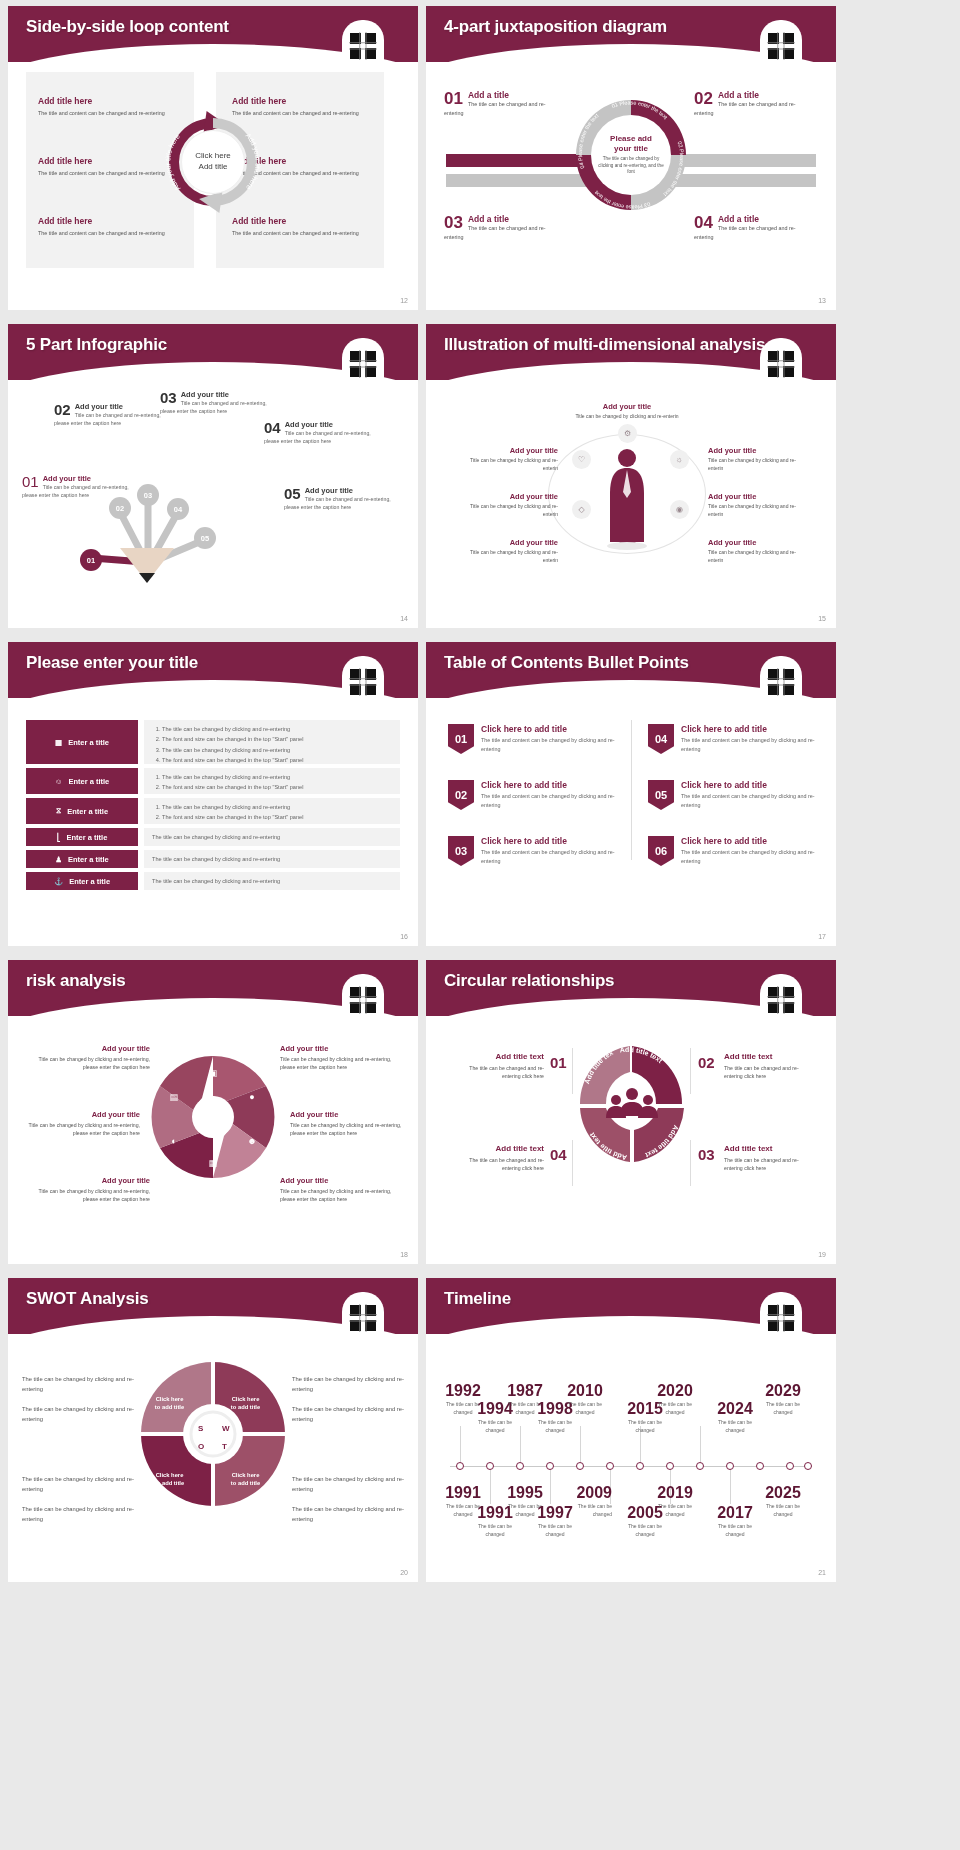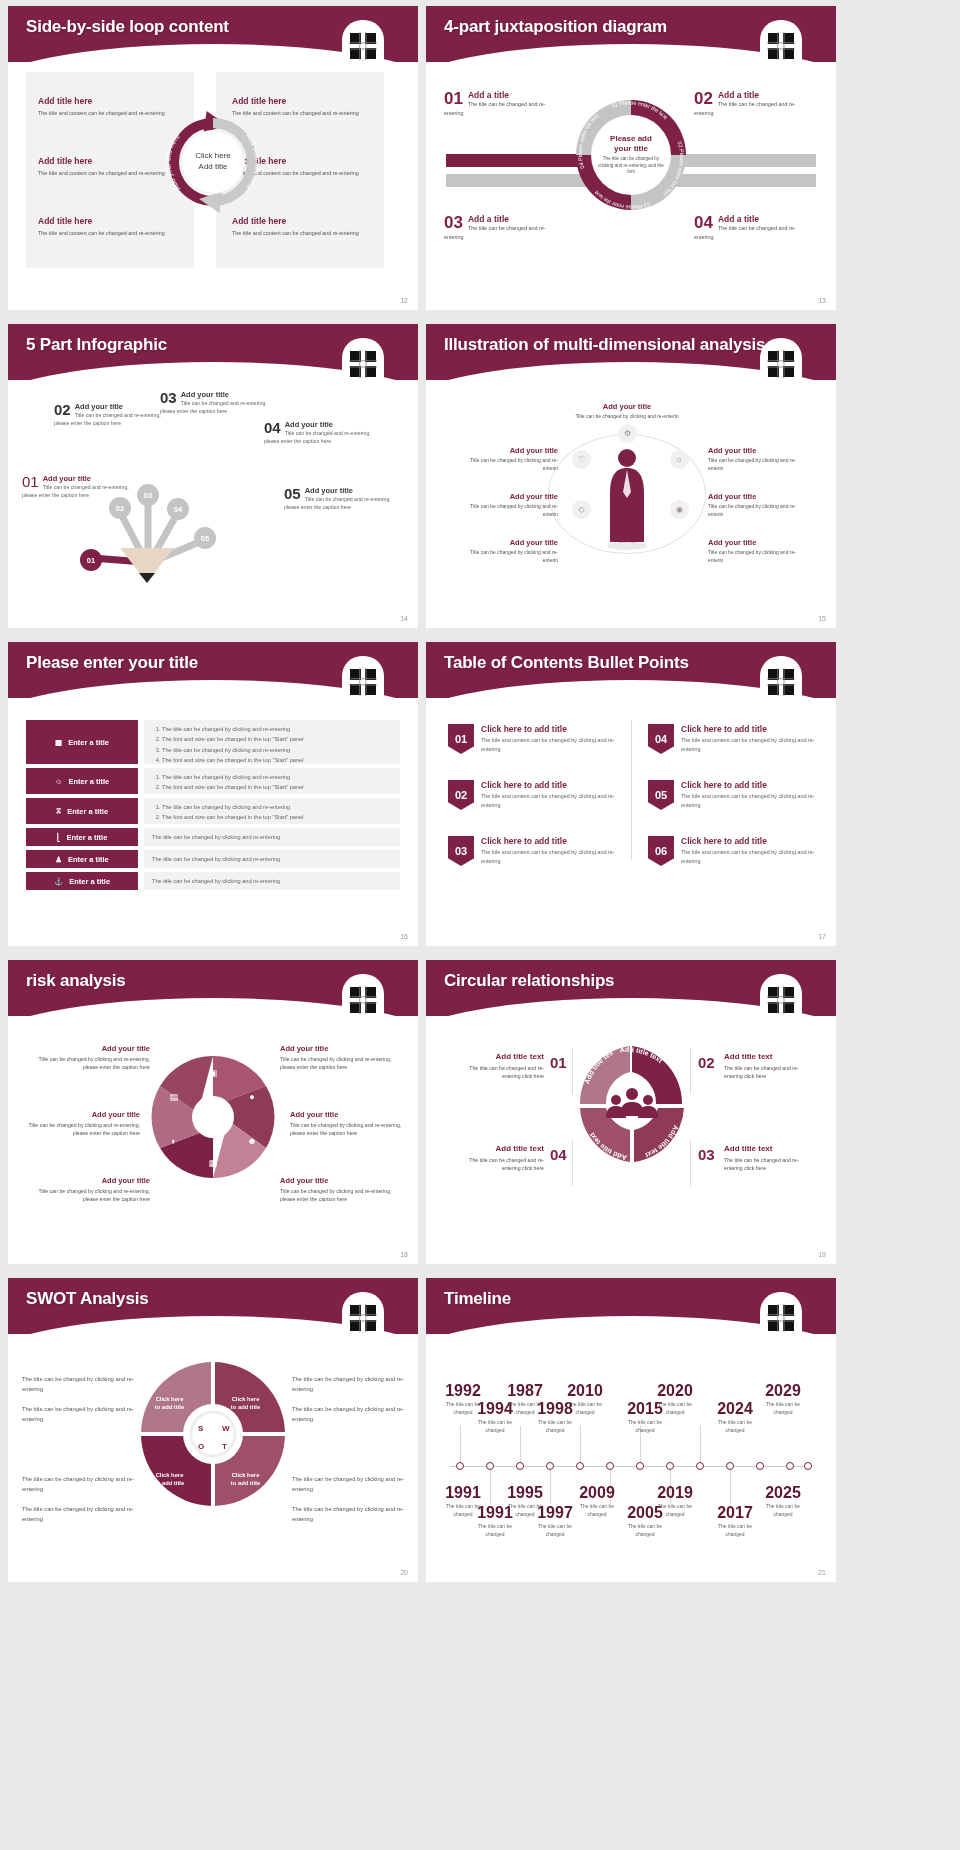--- a/index.html
+++ b/index.html
@@ -933,21 +933,21 @@
       <div class="d">The title can be changed</div>
       </div>
     <div class="ev" style="left:72px;top:206px;">
       <div class="y">1995</div>
       <div class="d">The title can be changed</div>
       </div>
     <div class="ev" style="left:102px;top:226px;">
       <div class="y">1997</div>
       <div class="d">The title can be changed</div>
       </div>
-    <div class="ev" style="left:144px;top:206px;">
+    <div class="ev" style="left:132px;top:206px;text-align:right;">
       <div class="y">2009</div>
       <div class="d">The title can be changed</div>
       </div>
     <div class="ev" style="left:192px;top:226px;">
       <div class="y">2005</div>
       <div class="d">The title can be changed</div>
       </div>
     <div class="ev" style="left:222px;top:206px;">
       <div class="y">2019</div>
       <div class="d">The title can be changed</div>

